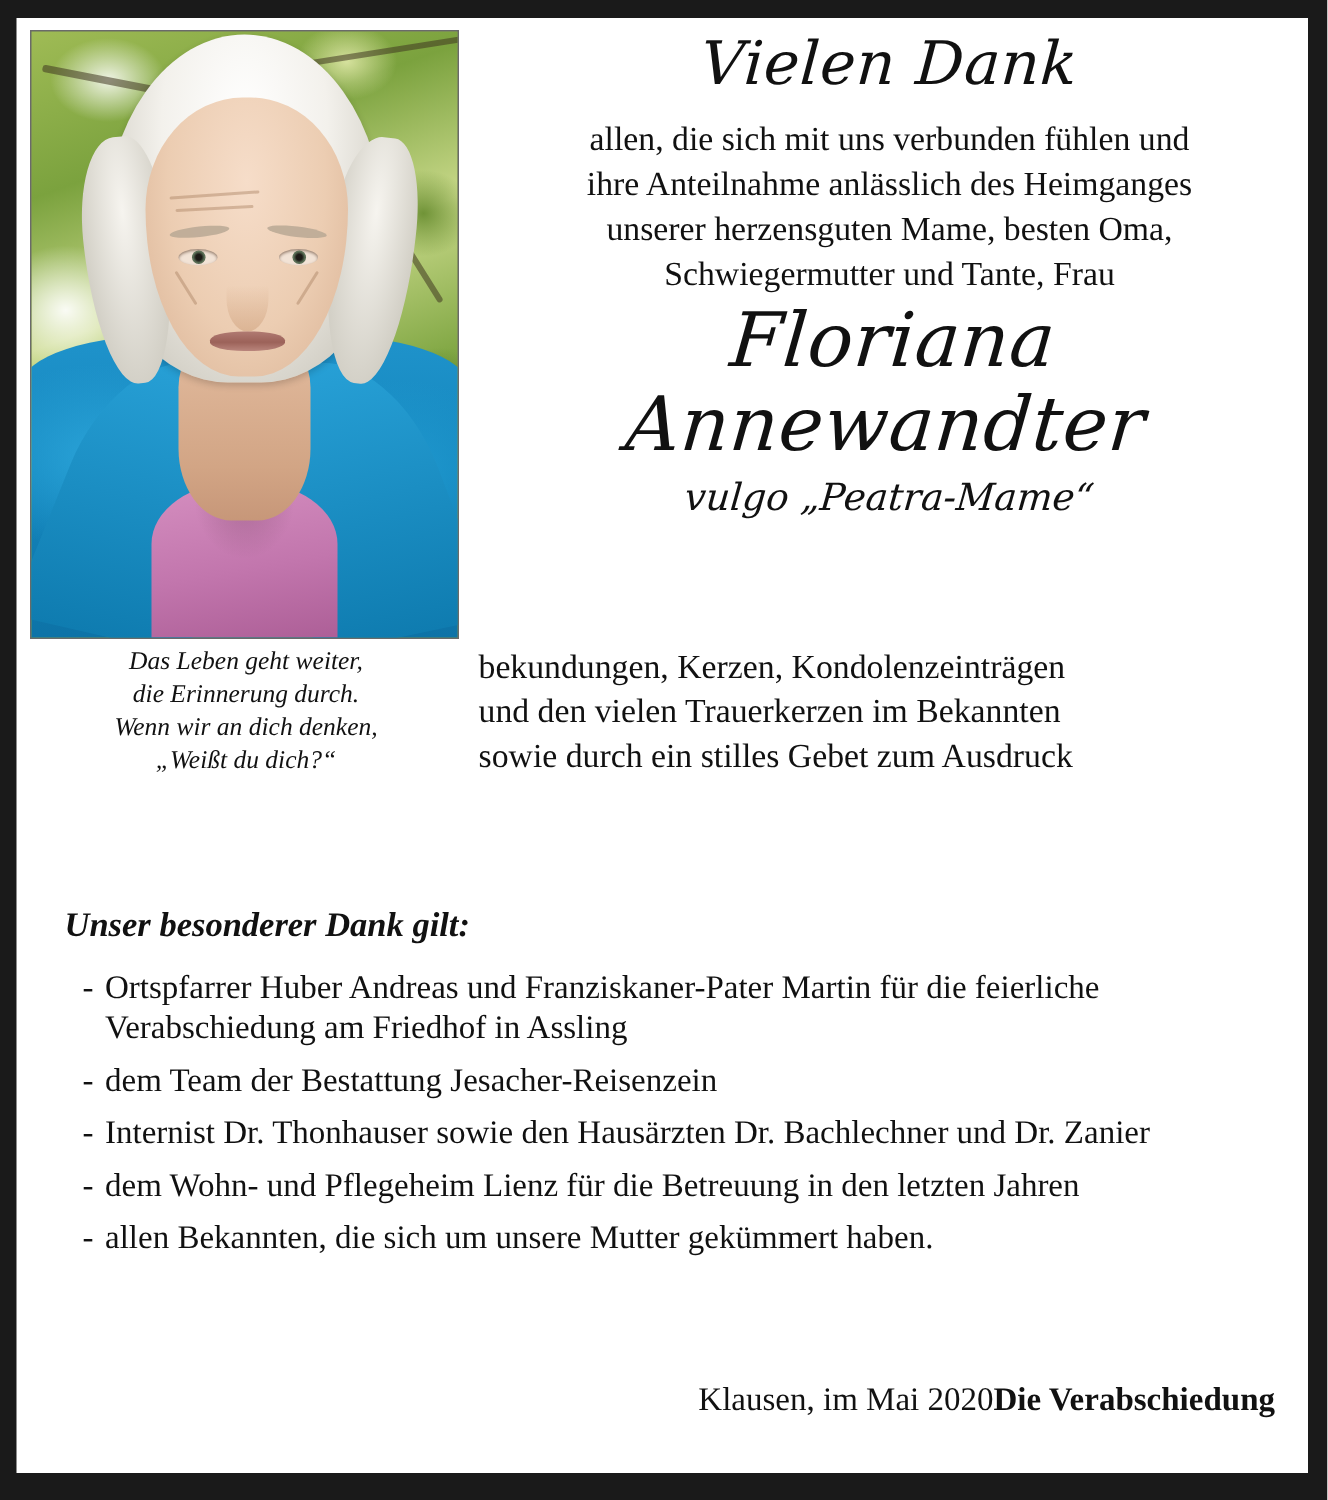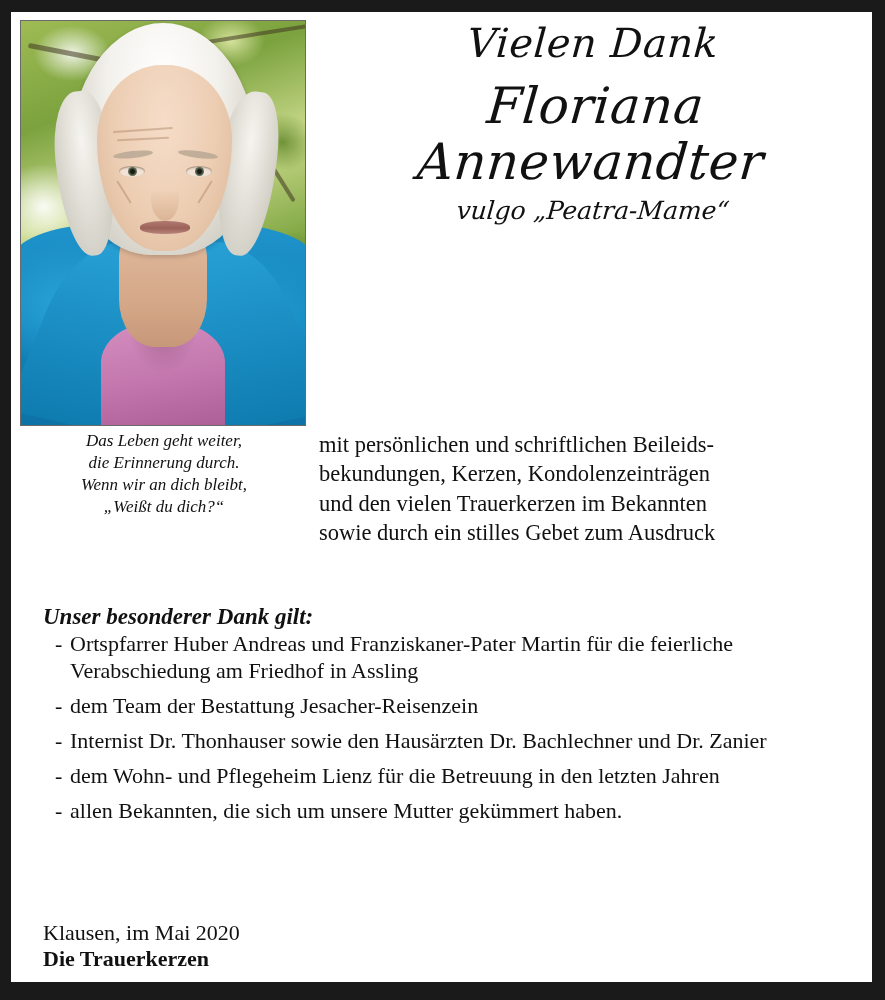--- a/index.html
+++ b/index.html
@@ -311,20 +311,21 @@
     position: absolute;
     left: 32px;
     top: 592px;
     right: 18px;
   }
   .thanks-title {
     font-style: italic;
     font-weight: bold;
     font-size: 23px;
     color: #111;
+    margin-bottom: 14px;
   }
   .thanks-list { }
   .thanks-item {
     display: flex;
     font-size: 22px;
     line-height: 1.23;
     color: #111;
     margin-bottom: 8px;
     padding-left: 12px;
   }
@@ -334,25 +335,24 @@
   }
   .thanks-text { flex: 1 1 auto; }
 
   
   .footer {
     position: absolute;
     left: 32px;
     right: 22px;
     top: 908px;
     display: flex;
-    justify-content: center;
+    justify-content: flex-end;
     align-items: baseline;
     font-size: 22px;
     color: #111;
-    flex-direction: column;
   }
   .footer-right { font-weight: bold; }
   .ad-number {
     position: absolute;
     right: 22px;
     top: 945px;
     font-family: "Liberation Sans", "DejaVu Sans", sans-serif;
     font-size: 12.5px;
     letter-spacing: .2px;
     color: #111;
@@ -393,37 +393,42 @@
           <div class="wrinkle w3"></div>
           <div class="wrinkle w4"></div>
           <div class="mouth"></div>
         </div>
       </div>
     </div>
 
     <div class="col-right">
       <div class="vielen-dank">Vielen Dank</div>
 
+      <div class="intro">
+        <div>allen, die sich mit uns verbunden fühlen und</div>
+        <div>ihre Anteilnahme anlässlich des Heimganges</div>
+        <div>unserer herzensguten Mame, besten Oma,</div>
+        <div>Schwiegermutter und Tante, Frau</div>
+      </div>
 
       <div class="name">
         <span class="ln">Floriana</span>
         <span class="ln ln2">Annewandter</span>
       </div>
       <div class="vulgo">vulgo „Peatra-Mame“</div>
     </div>
 
     <div class="poem">
       <div>Das Leben geht weiter,</div>
       <div>die Erinnerung durch.</div>
-      <div>Wenn wir an dich bleibt,</div>
+      <div>Wenn wir an dich denken,</div>
       <div>„Weißt du dich?“</div>
     </div>
 
     <div class="body-par">
-      <div>mit persönlichen und schriftlichen Beileids-</div>
       <div>bekundungen, Kerzen, Kondolenzeinträgen</div>
       <div>und den vielen Trauerkerzen im Bekannten</div>
       <div>sowie durch ein stilles Gebet zum Ausdruck</div>
     </div>
 
     <div class="thanks">
       <div class="thanks-title">Unser besonderer Dank gilt:</div>
       <div class="thanks-list">
         <div class="thanks-item">
           <span class="thanks-dash">-</span>
@@ -443,19 +448,19 @@
         </div>
         <div class="thanks-item">
           <span class="thanks-dash">-</span>
           <span class="thanks-text">allen Bekannten, die sich um unsere Mutter gekümmert haben.</span>
         </div>
       </div>
     </div>
 
     <div class="footer">
       <div class="footer-left">Klausen, im Mai 2020</div>
-      <div class="footer-right">Die Trauerkerzen</div>
+      <div class="footer-right">Die Verabschiedung</div>
     </div>
 
     <div class="ad-number">184123</div>
 
   </div>
 </div>
 
 </body></html>

